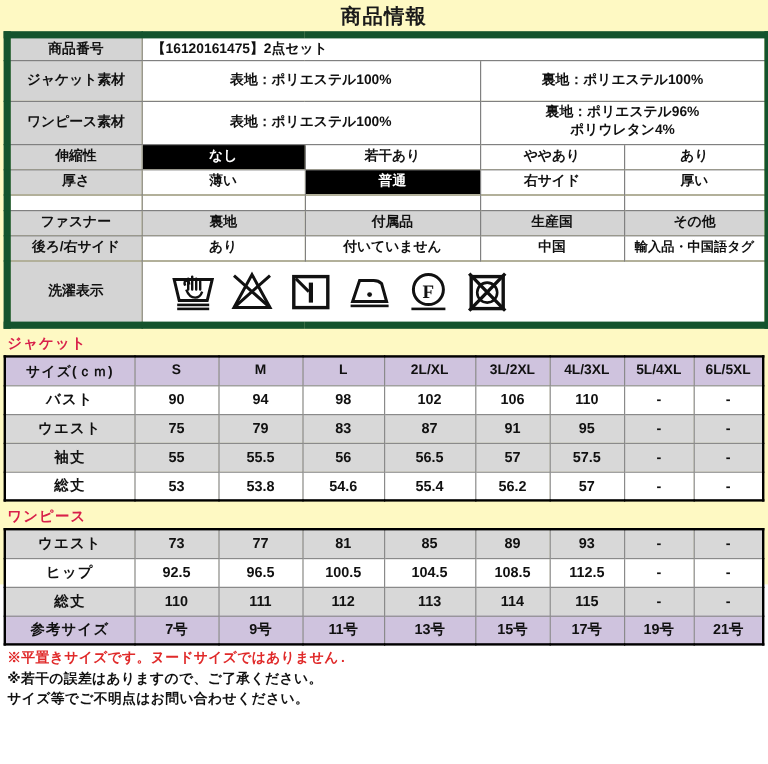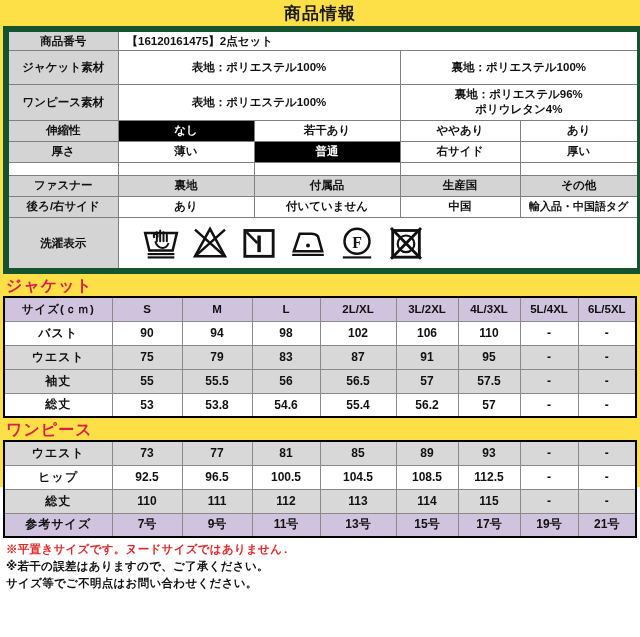--- a/index.html
+++ b/index.html
@@ -6,21 +6,21 @@
   html, body {
     margin: 0; padding: 0;
     width: 640px; height: 637px;
     background: #ffffff;
     font-family: "Liberation Sans", "DejaVu Sans", sans-serif;
     overflow: hidden;
   }
   #page {
     width: 640px; height: 487px;
     position: relative;
-    background: #fde047;
+    background: #fef9c3;
   }
   .title {
     text-align: center;
     font-size: 17px;
     font-weight: bold;
     color: #1a1a1a;
     letter-spacing: 1px;
     padding-top: 2px;
     height: 26px;
     line-height: 24px;
@@ -66,21 +66,21 @@
   #info-table td.care-label {
     background: #d4d4d4;
     height: 54px;
   }
   .care-row { display: flex; align-items: center; gap: 9px; padding-left: 16px; }
   .care-row svg { display: block; }
 
   
   .section-label {
     color: #d8204a;
-    font-size: 16px;
+    font-size: 12px;
     font-weight: bold;
     letter-spacing: 1px;
     margin: 4px 0 2px 6px;
     height: 16px;
     line-height: 16px;
     font-family: Liberation Serif, serif;
   }
   table.size {
     border-collapse: collapse;
     width: 634px;

